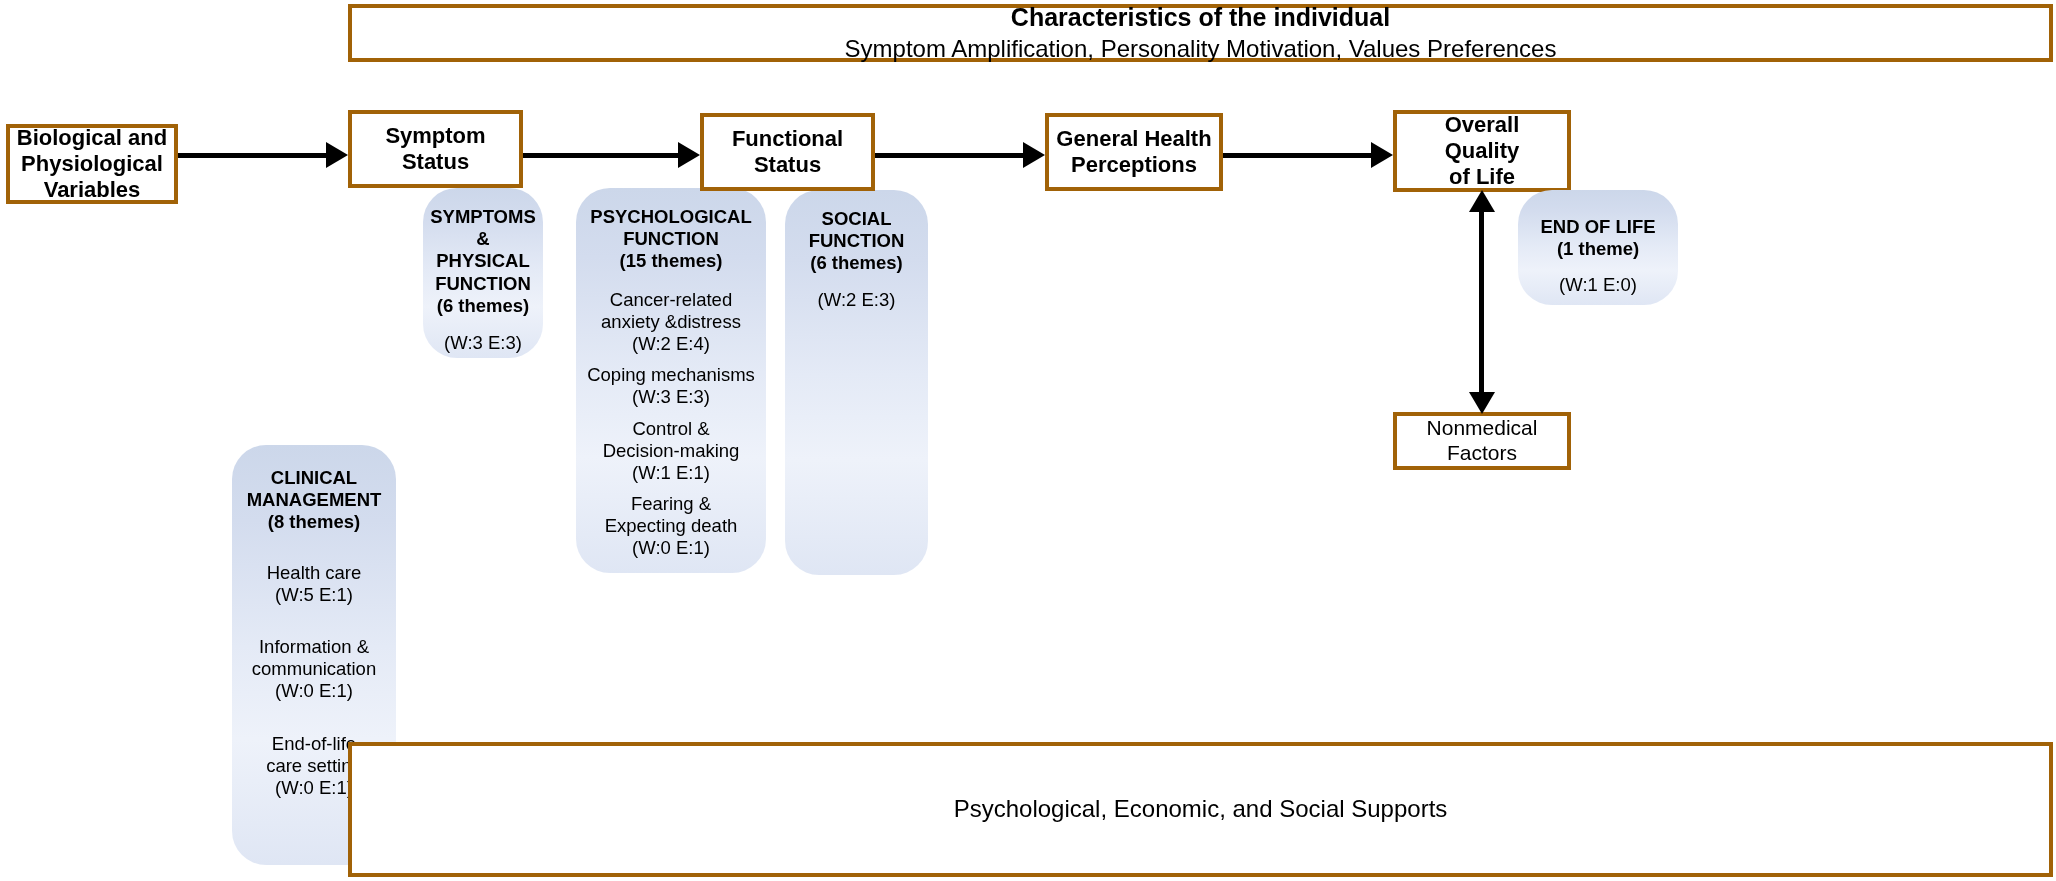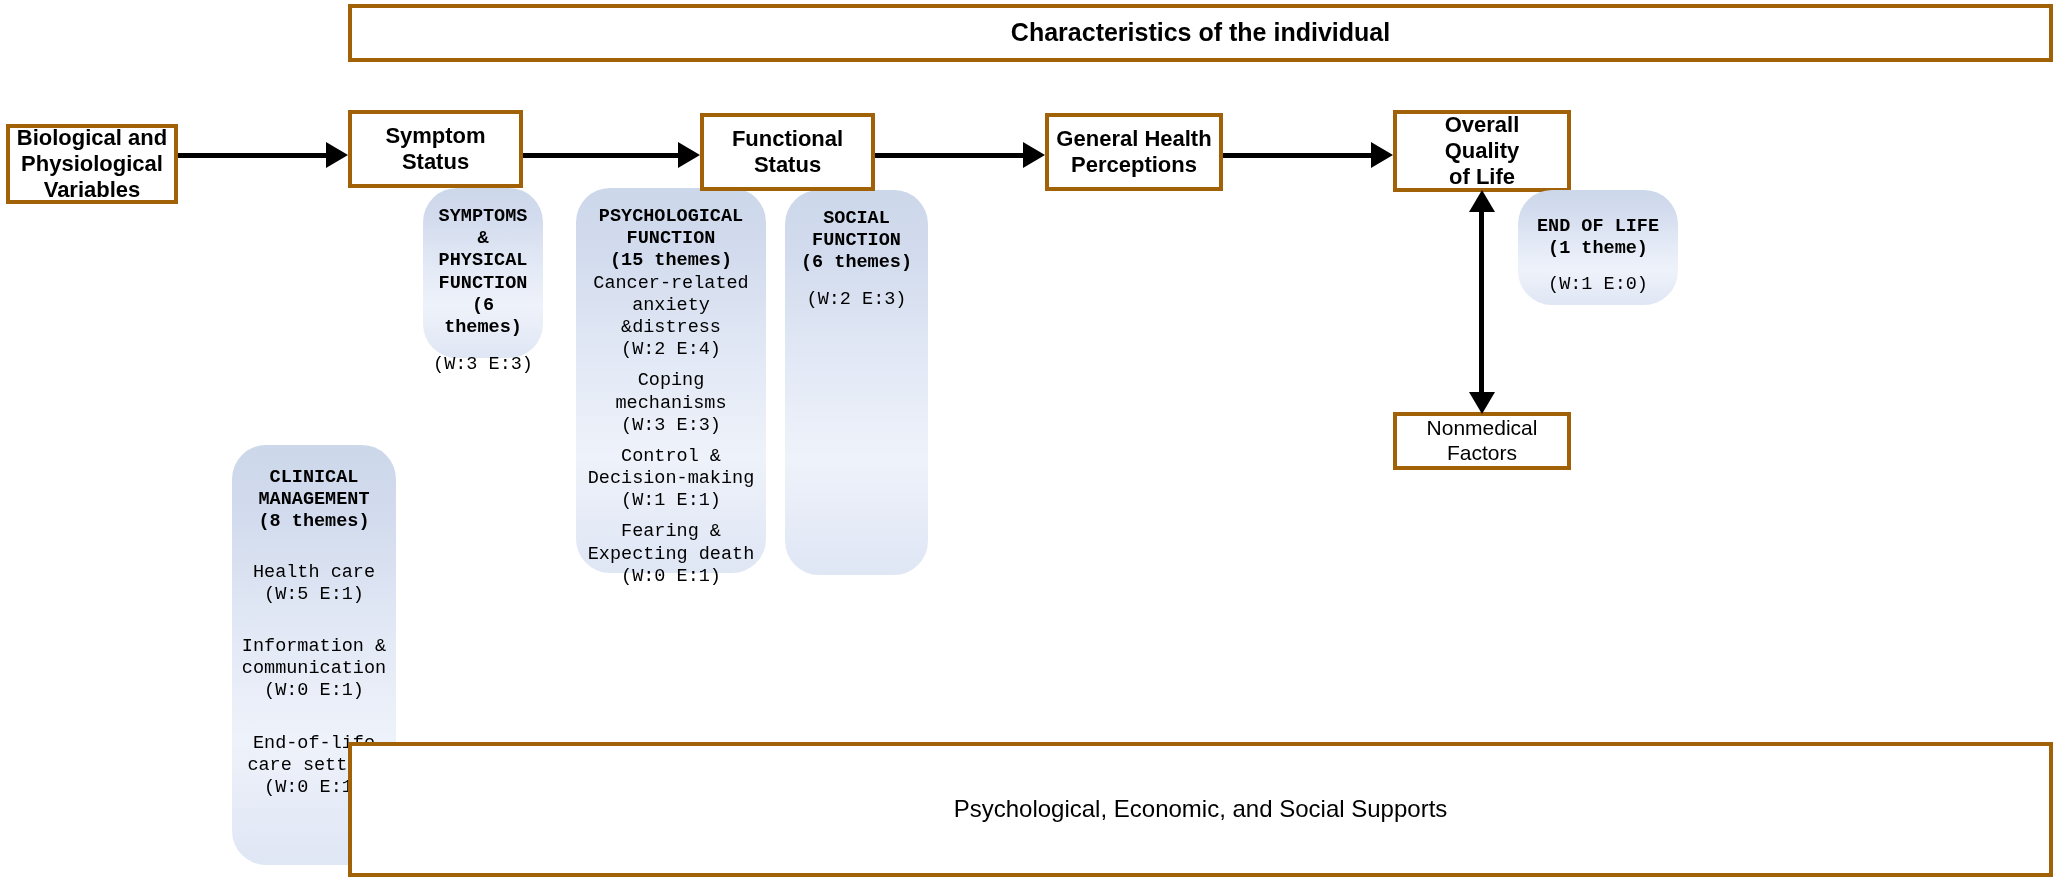--- a/index.html
+++ b/index.html
@@ -27,21 +27,20 @@
     position:absolute;
     box-sizing:border-box;
     border-radius:34px;
     background:linear-gradient(180deg,#ccd7ea 0%,#d3dcee 18%,#e4eaf6 48%,#eef2fa 70%,#dfe6f4 100%);
     display:flex;
     flex-direction:column;
     align-items:center;
     text-align:center;
     line-height:1.2;
     color:#000;
-    font-family:Liberation Mono, monospace;
   }
   .capsule .hd{font-weight:bold;}
   .capsule .sub{font-weight:normal;}
 
   
   .hline{position:absolute;height:5px;background:#000;}
   .vline{position:absolute;width:5px;background:#000;}
   .arrowR{
     position:absolute;width:0;height:0;
     border-top:13px solid transparent;
@@ -61,20 +60,21 @@
     border-top:22px solid #000;
   }
 </style>
 </head>
 <body>
 
 <div id="stage">
 
   <div class="box" style="left:348px;top:4px;width:1705px;height:58px;justify-content:center;">
     <span class="ln bold" style="font-size:25px;">Characteristics of the individual</span>
+    <span class="ln" style="font-size:24px;margin-top:2px;">Symptom Amplification, Personality Motivation, Values Preferences</span>
   </div>
 
   <div class="box" style="left:6px;top:124px;width:172px;height:80px;font-size:22px;font-weight:bold;">
     <span class="ln">Biological and</span>
     <span class="ln">Physiological</span>
     <span class="ln">Variables</span>
   </div>
 
   <div class="box" style="left:348px;top:110px;width:175px;height:78px;font-size:22px;font-weight:bold;">
     <span class="ln">Symptom</span>
@@ -124,21 +124,21 @@
     <span class="ln hd">FUNCTION</span>
     <span class="ln hd">(6 themes)</span>
     <span class="ln sub" style="margin-top:15px;">(W:3   E:3)</span>
   </div>
 
   <div class="capsule" style="left:576px;top:188px;width:190px;height:385px;padding:18px 4px 0 4px;font-size:18.5px;z-index:4;">
     <span class="ln hd">PSYCHOLOGICAL</span>
     <span class="ln hd">FUNCTION</span>
     <span class="ln hd">(15 themes)</span>
 
-    <span class="ln sub" style="margin-top:0;">Cancer-related</span>
+    <span class="ln sub" style="margin-top:16px;">Cancer-related</span>
     <span class="ln sub">anxiety &amp;distress</span>
     <span class="ln sub">(W:2   E:4)</span>
 
     <span class="ln sub" style="margin-top:9px;">Coping mechanisms</span>
     <span class="ln sub">(W:3   E:3)</span>
 
     <span class="ln sub" style="margin-top:9px;">Control &amp;</span>
     <span class="ln sub">Decision-making</span>
     <span class="ln sub">(W:1   E:1)</span>
 

